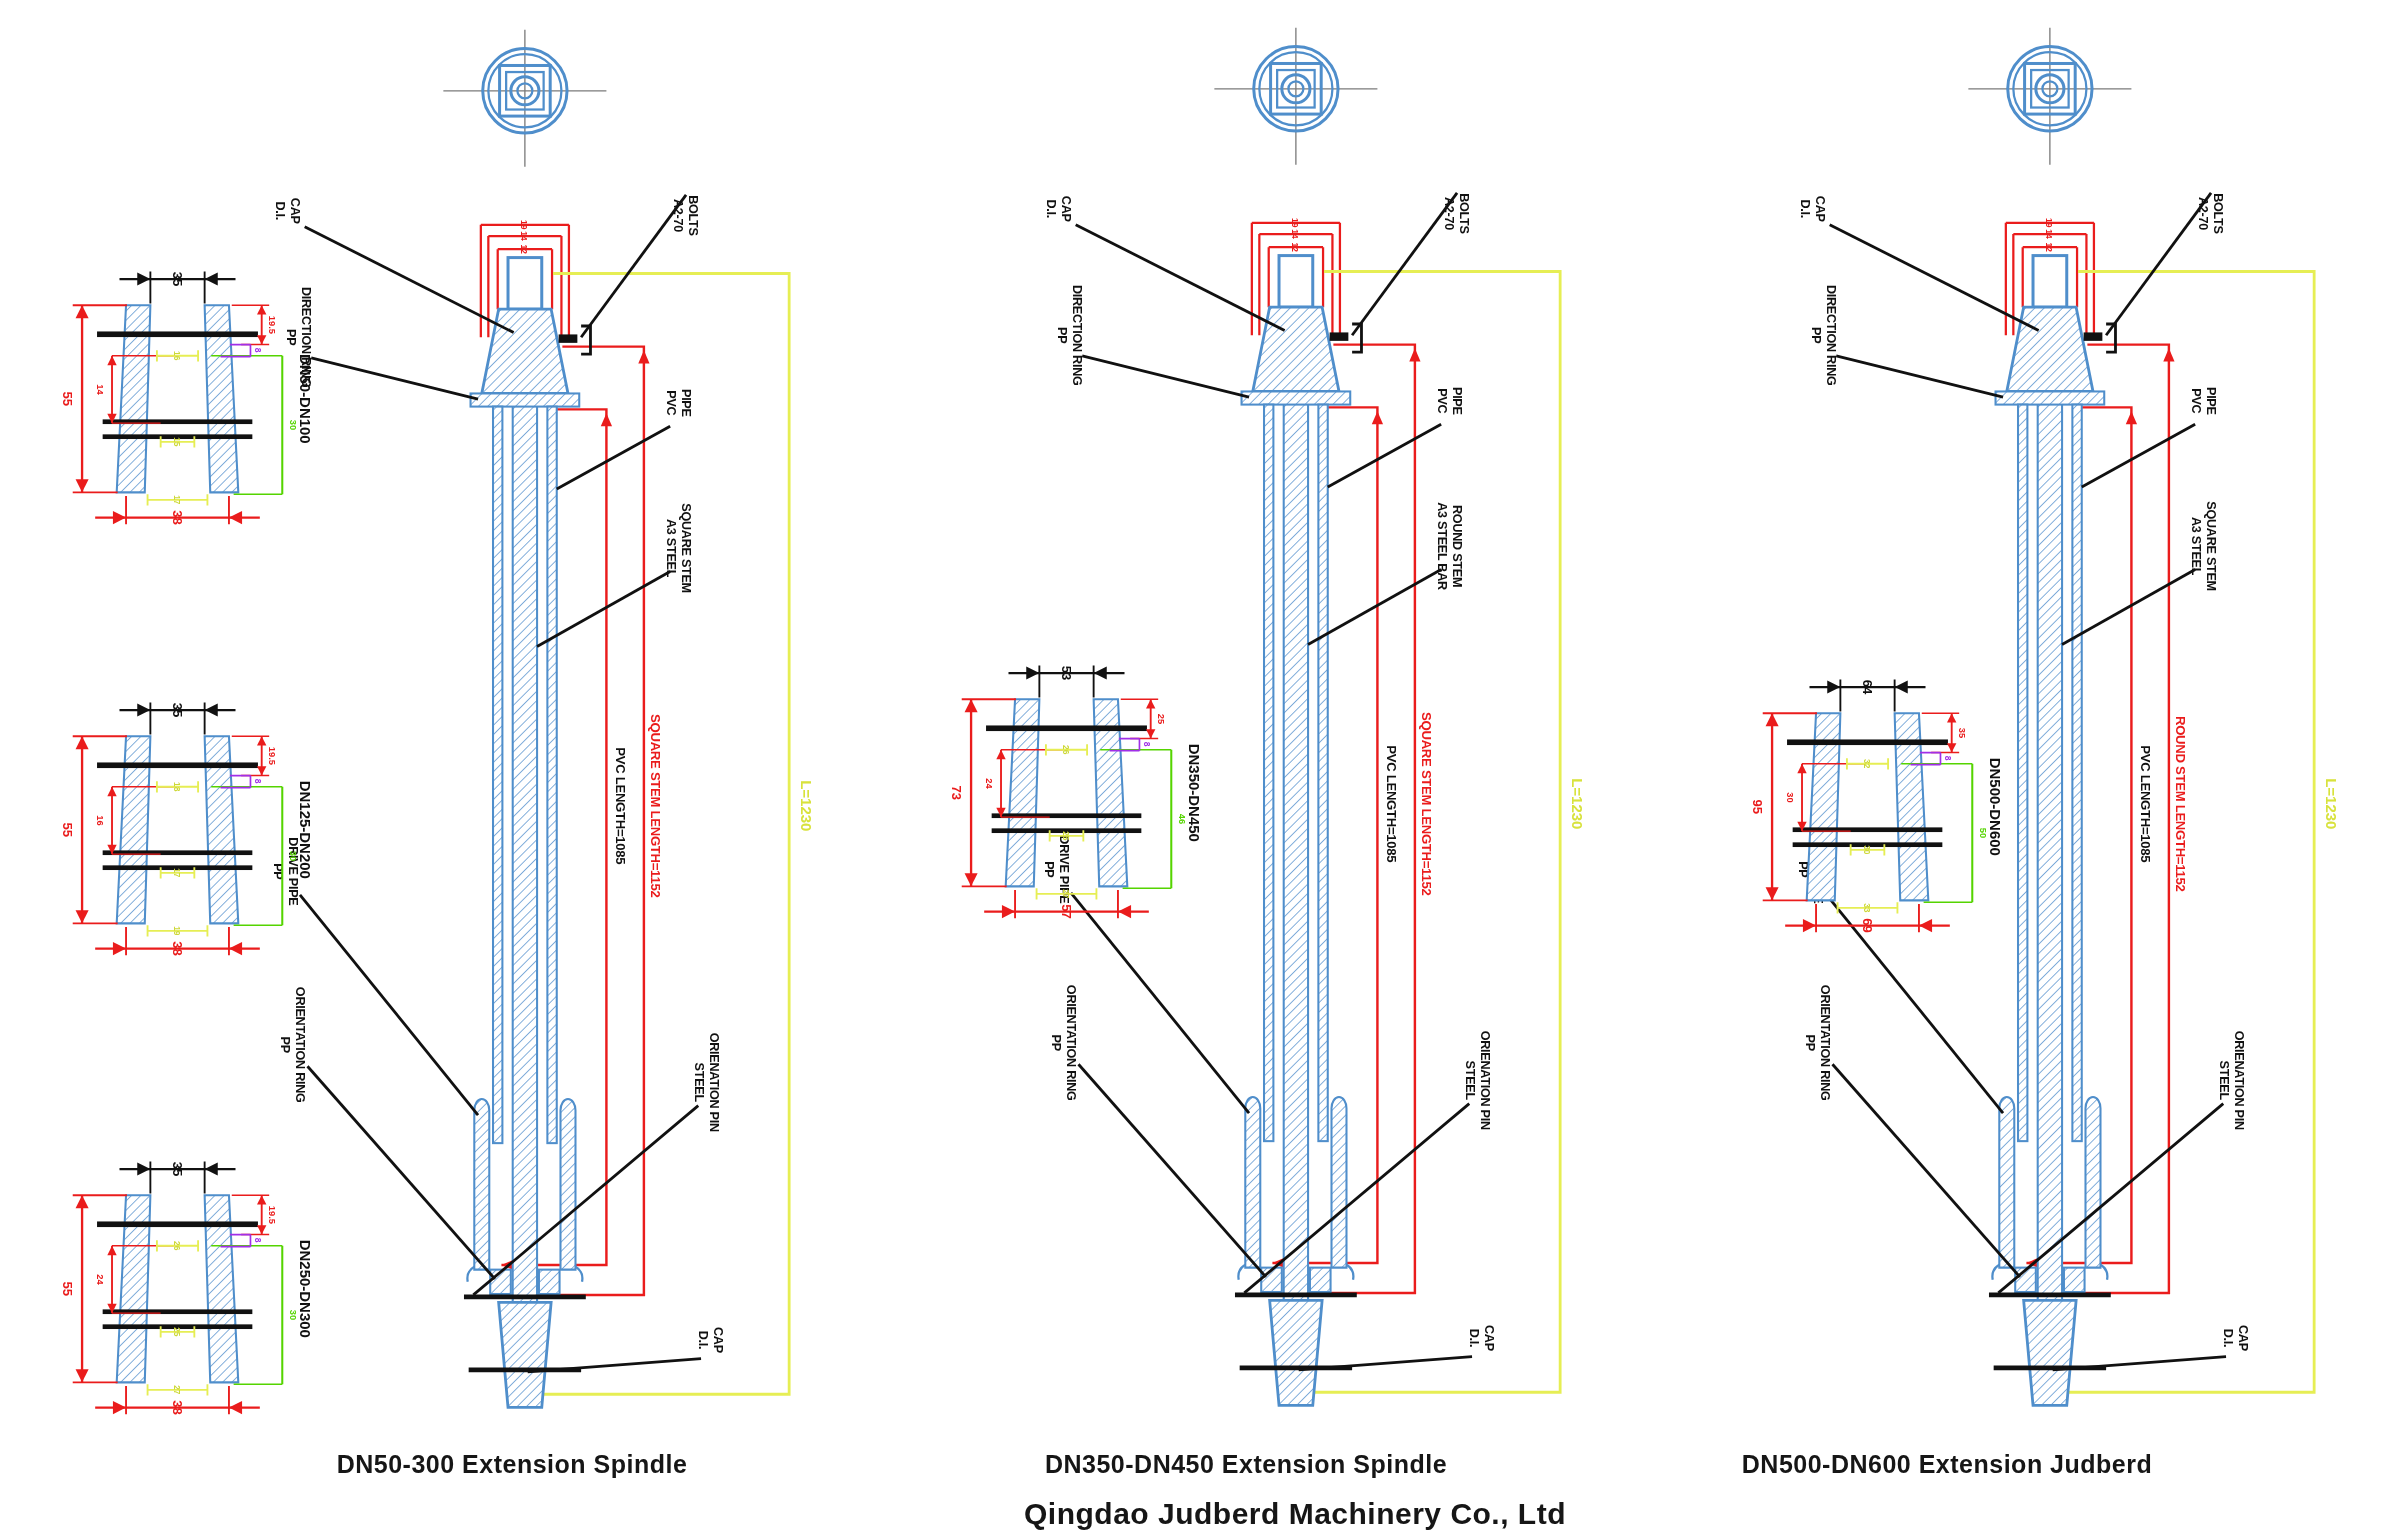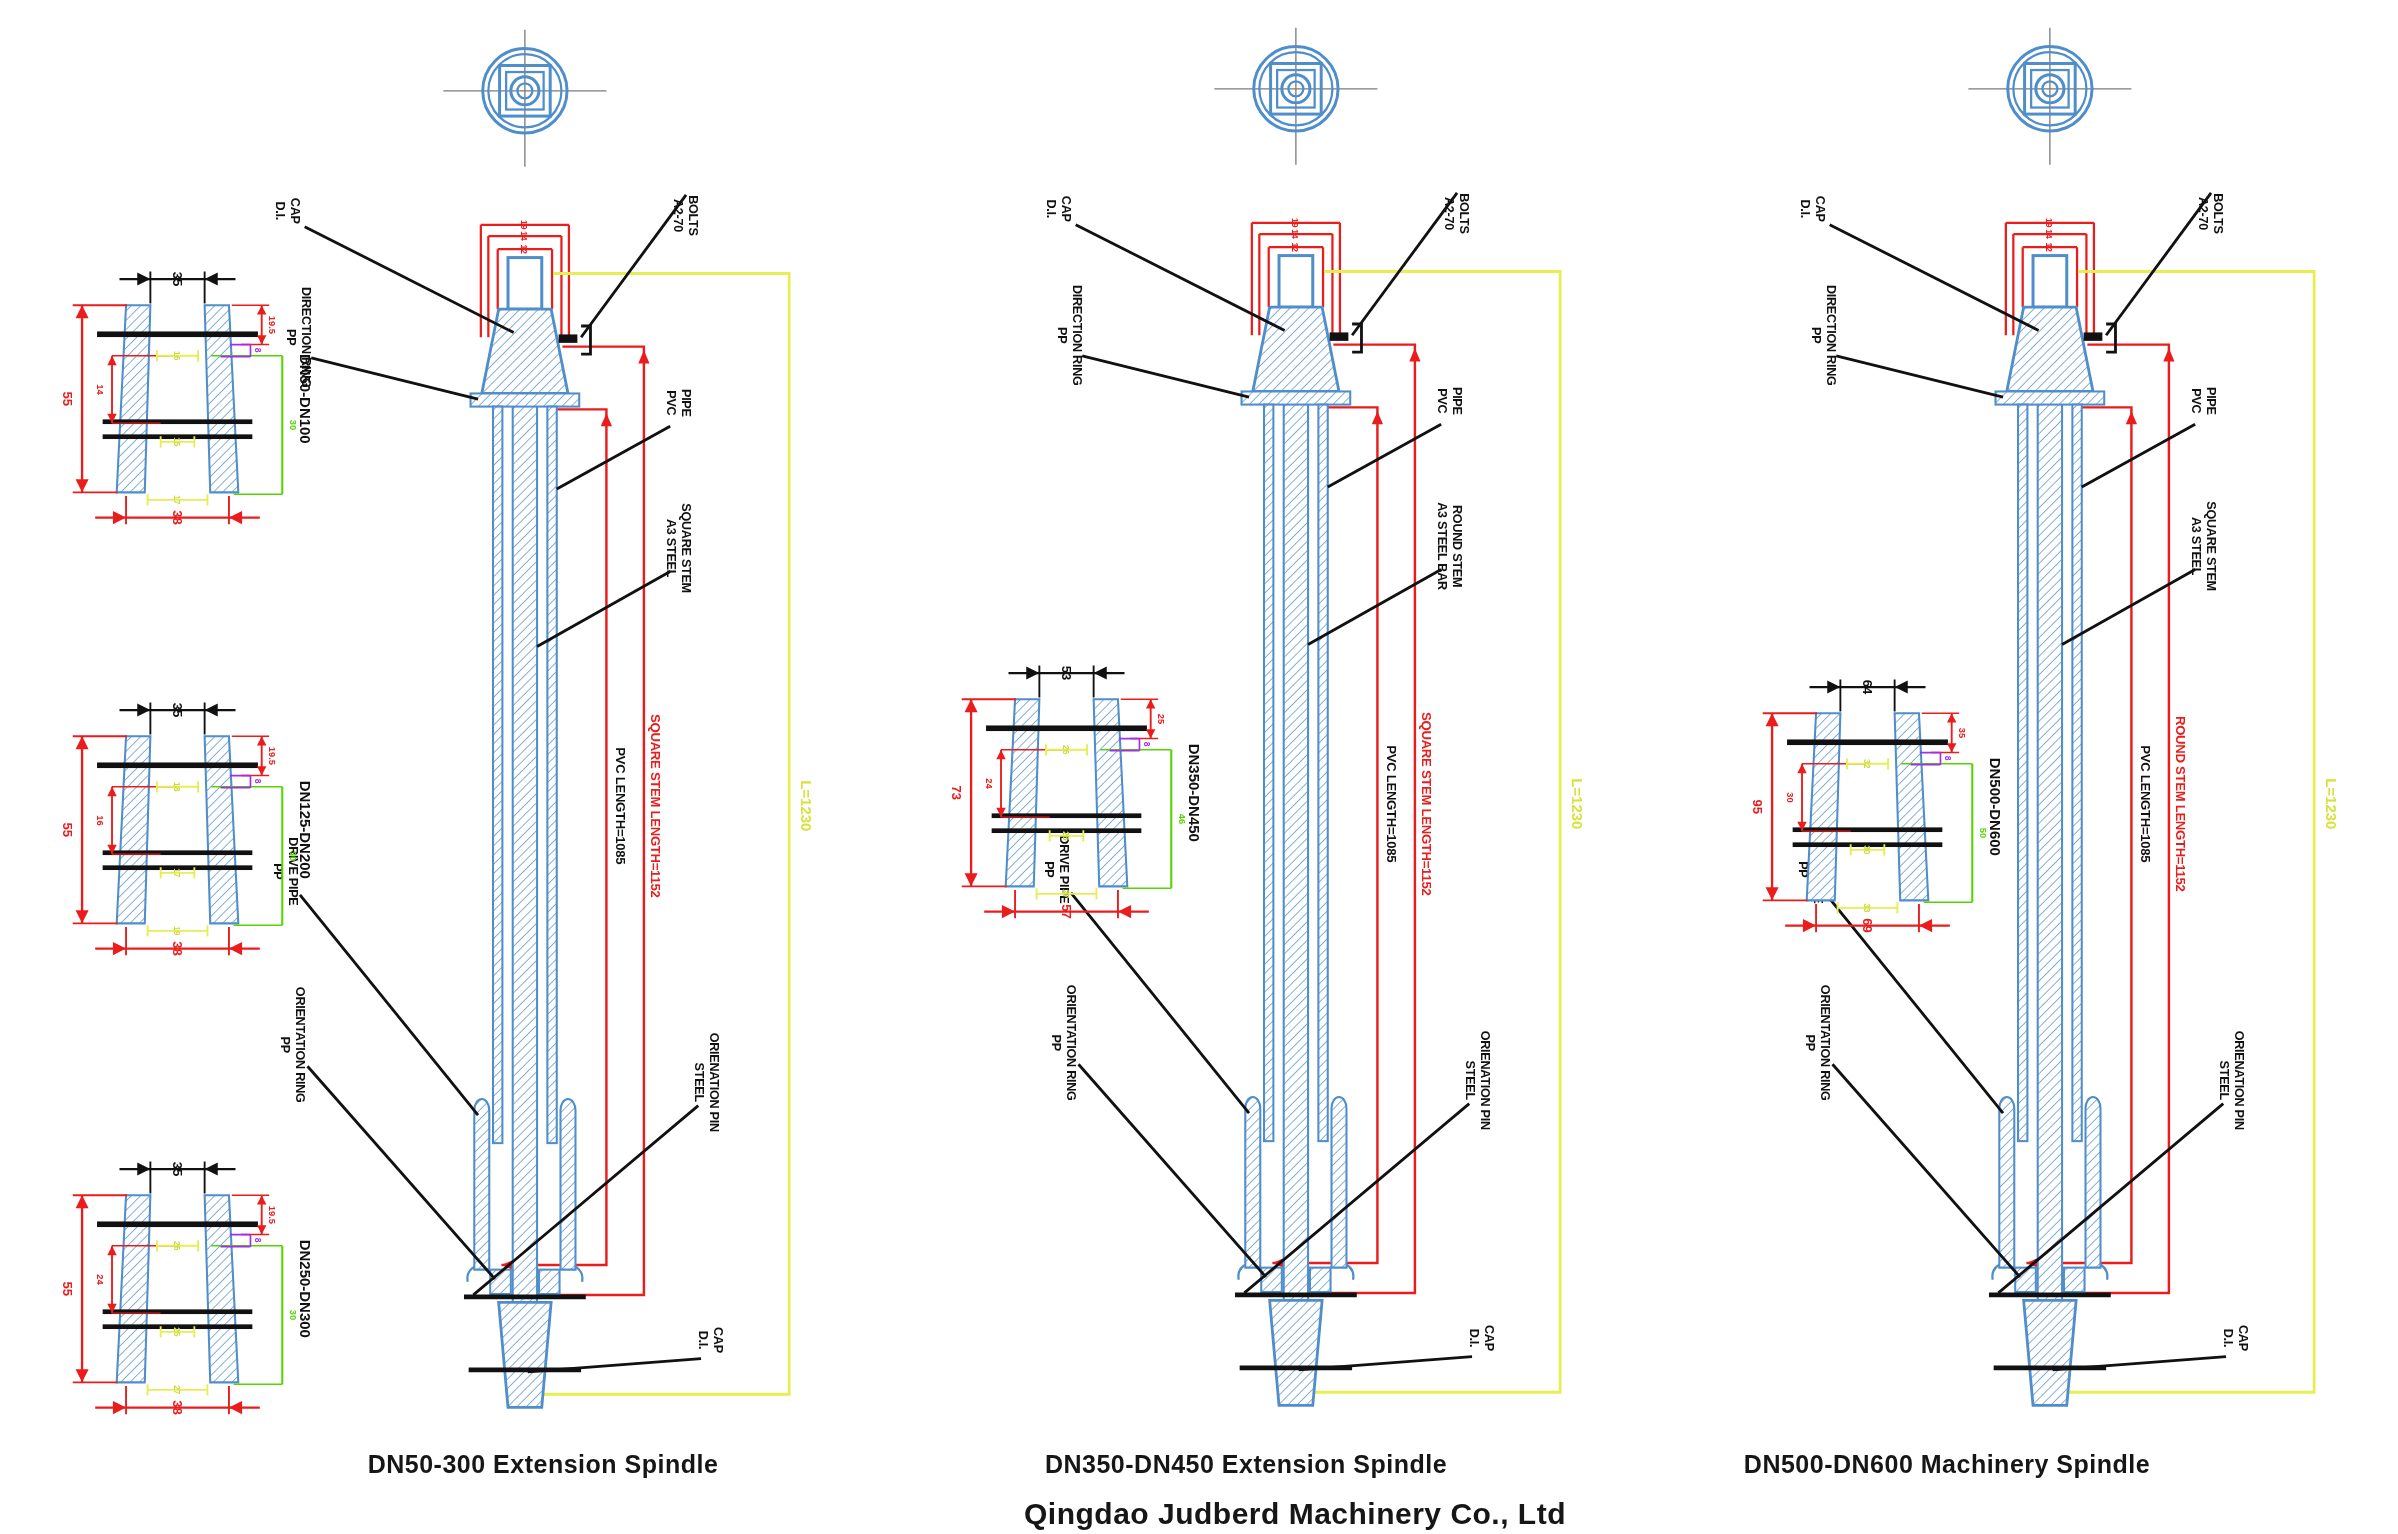--- a/index.html
+++ b/index.html
@@ -159,21 +159,21 @@
     <text class="lbl" x="488" y="1125" text-anchor="middle">ORIENATION PIN</text>
     <text class="lbl" x="488" y="1141" text-anchor="middle">STEEL</text>
   </g>
   <g transform="rotate(90,492,1400)">
     <text class="lbl" x="492" y="1400" text-anchor="middle">CAP</text>
     <text class="lbl" x="492" y="1416" text-anchor="middle">D.I.</text>
   </g>
 </svg>
 </div>
 
-<div class="title" style="left: 543px; top: 1450px;">DN50-300 Extension Spindle</div>
+<div class="title" style="left: 512px; top: 1450px;">DN50-300 Extension Spindle</div>
 
 <div class="asm" style="left: 1024px; top: 26px;">
 <svg width="600" height="1415" viewBox="0 0 640 1510">
 
   <g>
     <line class="cl" x1="203" y1="67" x2="377" y2="67"></line>
     <line class="cl" x1="290" y1="2" x2="290" y2="148"></line>
     <circle class="b3" cx="290" cy="67" r="45"></circle>
     <circle class="b2" cx="290" cy="67" r="39"></circle>
     <rect class="b3" x="263" y="40" width="54" height="54"></rect>
@@ -413,21 +413,21 @@
     <text class="lbl" x="488" y="1125" text-anchor="middle">ORIENATION PIN</text>
     <text class="lbl" x="488" y="1141" text-anchor="middle">STEEL</text>
   </g>
   <g transform="rotate(90,492,1400)">
     <text class="lbl" x="492" y="1400" text-anchor="middle">CAP</text>
     <text class="lbl" x="492" y="1416" text-anchor="middle">D.I.</text>
   </g>
 </svg>
 </div>
 
-<div class="title" style="left: 1947px; top: 1450px;">DN500-DN600 Machinery Spindle</div>
+<div class="title" style="left: 1947px; top: 1450px;">DN500-DN600 Extension Judberd</div>
 
 <div class="detail" style="left: 37px; top: 251px;">
 <svg width="281" height="290" viewBox="0 0 300 310">
 
   <g>
     <polygon class="hat2" points="95,58 121,58 115,258 85,258"></polygon>
     <polygon class="hat2" points="179,58 205,58 215,258 185,258"></polygon>
     <rect x="64" y="86" width="172" height="6" fill="#111"></rect>
     <rect x="70" y="180" width="160" height="5" fill="#111"></rect>
     <rect x="70" y="196" width="160" height="5" fill="#111"></rect>

